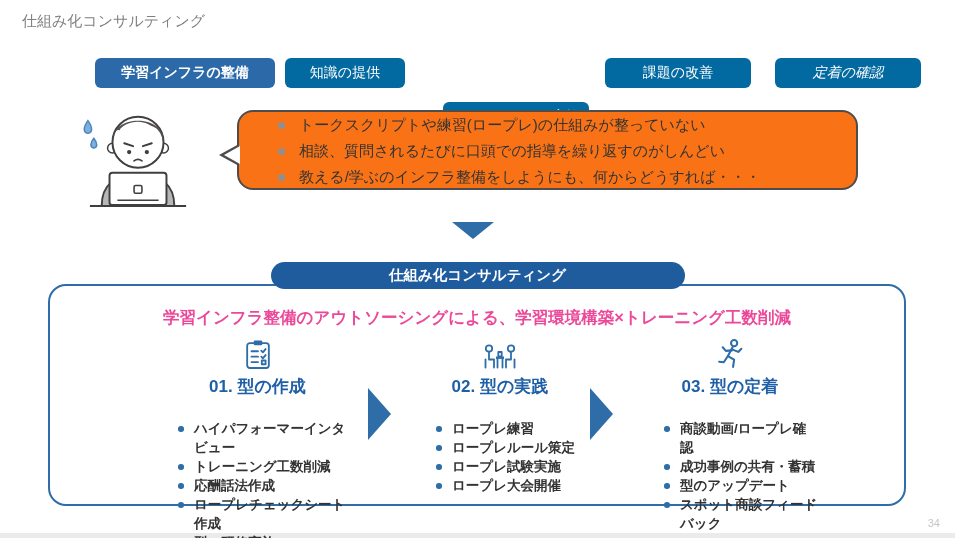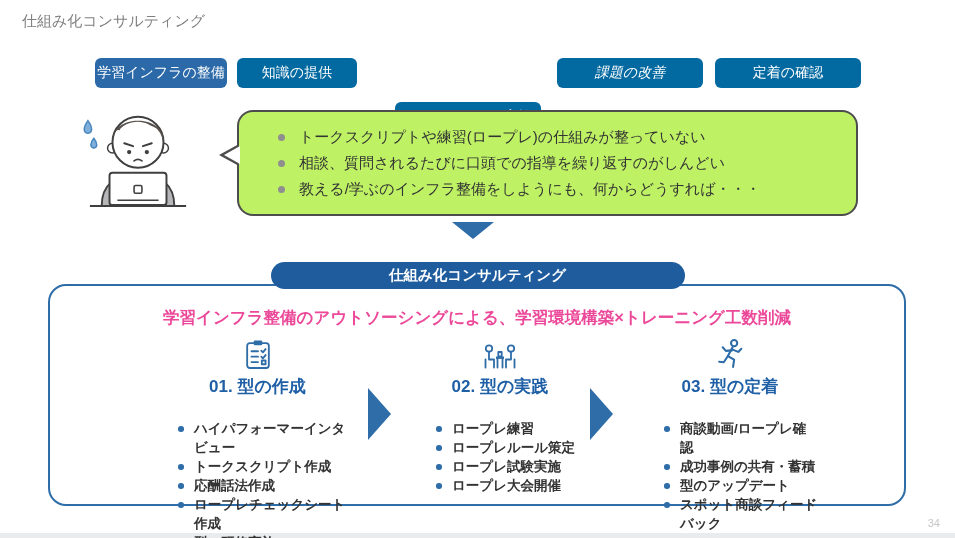--- a/index.html
+++ b/index.html
@@ -13,34 +13,34 @@
   .slide-title { position:absolute; left:22px; top:12px; font-size:15px; color:#7f7f7f; }
   .logo { position:absolute; right:20px; top:13px; font-size:19px; font-weight:bold; color:#2767ae; letter-spacing:0.3px; }
 
   
   .tabs { position:absolute; left:95px; top:58px; display:flex; }
   .tab {
     height:30px; border-radius:6px; display:flex; align-items:center; justify-content:center;
     font-size:14px; color:#ffffff; background:#0369a1;
   }
   .tab.active { background:#2b69a8; }
-  .tab-1 { width:132px; margin-right:10px; }
+  .tab-1 { width:180px; margin-right:10px;font-weight:bold; }
   .tab-2 { width:120px; margin-right:38px; }
   .tab-3 { width:146px; margin-right:16px;margin-top:44px; }
-  .tab-4 { width:146px; margin-right:12px;font-style:italic; }
-  .tab-5 { width:146px; }
+  .tab-4 { width:146px; margin-right:24px; }
+  .tab-5 { width:146px;font-style:italic; }
 
   
   .actor { position:absolute; left:74px; top:101px; }
 
   
   .bubble {
-    position:absolute; left:237px; top:110px; width:621px; height:106px;
-    border:2px solid #4d4d4d; border-radius:16px; background:#bef264;
-    display:flex; align-items:center;
+    position:absolute; left:237px; top:110px; width:621px; height:80px;
+    border:2px solid #4d4d4d; border-radius:16px; background:#f97316;
+    display:flex; align-items:flex-start;
   }
   .bubble::before {
     content:''; position:absolute; left:-20px; top:32px; width:0; height:0;
     border-top:11px solid transparent; border-bottom:11px solid transparent;
     border-right:20px solid #4d4d4d;
   }
   .bubble::after {
     content:''; position:absolute; left:-15px; top:34px; width:0; height:0;
     border-top:9px solid transparent; border-bottom:9px solid transparent;
     border-right:16px solid #ffffff;
@@ -176,21 +176,21 @@
         <line x1="6" y1="16" x2="12" y2="16"></line>
         <line x1="6" y1="21" x2="12" y2="21"></line>
         <path d="M15 10.5 l1.5 1.5 l2.5 -3"></path>
         <path d="M15 16 l1.5 1.5 l2.5 -3"></path>
         <rect x="15.5" y="19.5" width="3.5" height="3.5"></rect>
       </svg>
     </div>
     <div class="step-title">01. 型の作成</div>
     <ul>
       <li>ハイパフォーマーインタビュー</li>
-      <li>トークスクリプト作成</li>
+      <li>トレーニング工数削減</li>
       <li>応酬話法作成</li>
       <li>ロープレチェックシート作成</li>
       <li>型の研修実施</li>
     </ul>
   </div>
 
   <div class="flow-arrow flow-arrow-1"></div>
 
   <div class="step step-2">
     <div class="step-icon">

